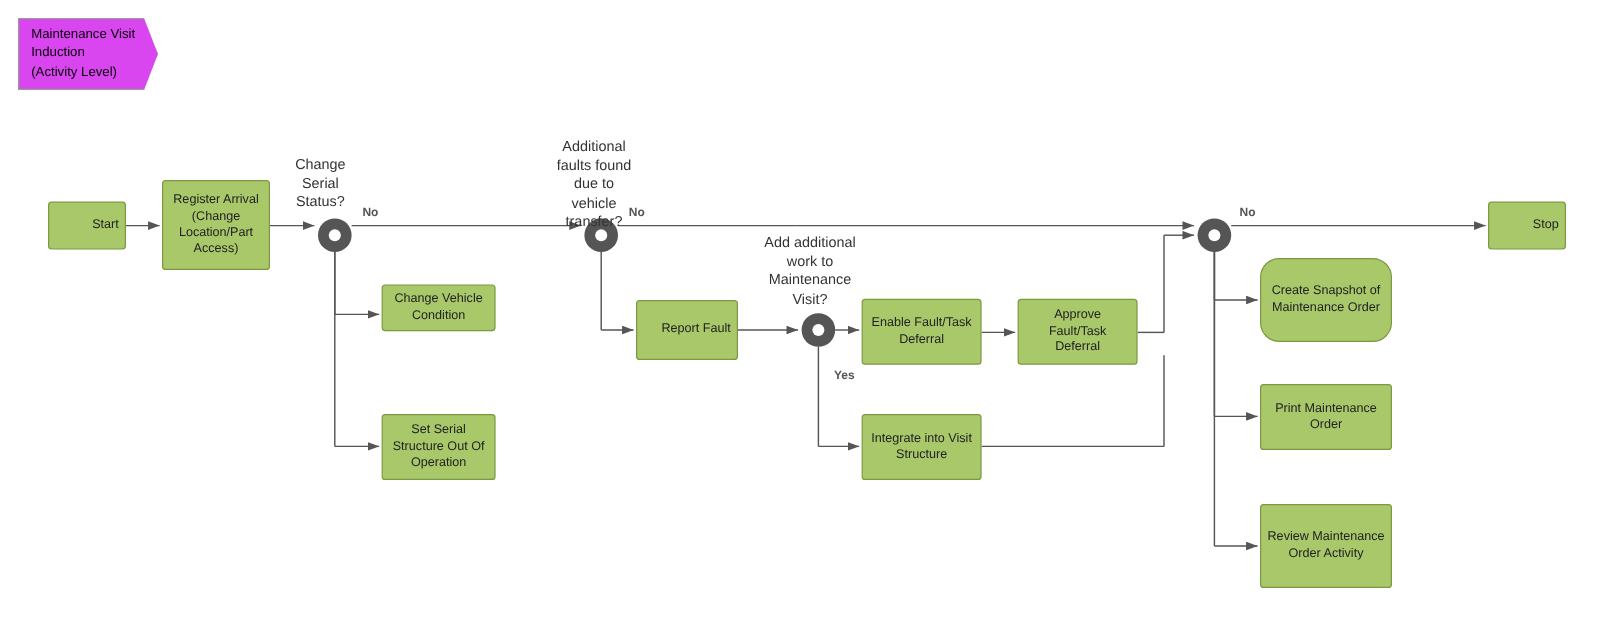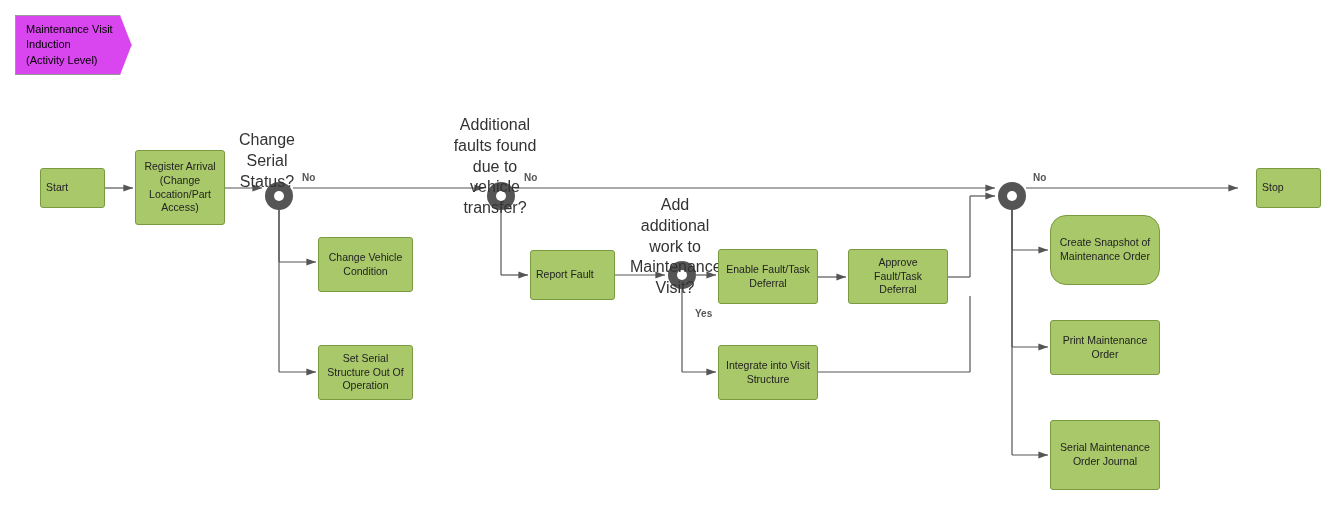--- a/index.html
+++ b/index.html
@@ -35,21 +35,21 @@
     }
 
     
     .process-box {
       position: absolute;
       background: #a8c86a;
       border: 1px solid #7a9a40;
       border-radius: 3px;
       display: flex;
       align-items: center;
-      justify-content: flex-start;
+      justify-content: flex-end;
       text-align: center;
       padding: 5px;
       font-size: 10.5px;
       line-height: 1.3;
       color: #222;
     }
 
     
     .diamond {
       position: absolute;
@@ -65,21 +65,21 @@
       content: '';
       width: 10px;
       height: 10px;
       background: #fff;
       border-radius: 50%;
     }
 
     
     .diamond-label {
       position: absolute;
-      font-size: 16px;
+      font-size: 12px;
       color: #333;
       text-align: center;
       line-height: 1.3;
     }
 
     
     .arrow-label {
       position: absolute;
       font-size: 10px;
       color: #555;
@@ -166,21 +166,21 @@
 
   <div class="process-box" style="left:135px; top:150px; width:90px; height:75px;">
     <span>Register Arrival (Change Location/Part Access)</span>
   </div>
 
   <div class="diamond" style="left:265px; top:182px;"></div>
   <div class="diamond-label" style="left:232px; top:130px; width:70px;">
     <span>Change<br>Serial<br>Status?</span>
   </div>
 
-  <div class="process-box" style="left:318px; top:237px; width:95px; height:55px;">
+  <div class="process-box" style="left:318px; top:237px; width:95px; height:39px;">
     <span>Change Vehicle Condition</span>
   </div>
 
   <div class="process-box" style="left:318px; top:345px; width:95px; height:55px;">
     <span>Set Serial Structure Out Of Operation</span>
   </div>
 
   <div class="diamond" style="left:487px; top:182px;"></div>
   <div class="diamond-label" style="left:450px; top:115px; width:90px;">
     <span>Additional<br>faults found<br>due to<br>vehicle<br>transfer?</span>
@@ -211,24 +211,24 @@
 
   <div class="process-box" style="left:1050px; top:215px; width:110px; height:70px;border-radius:16px;">
     <span>Create Snapshot of Maintenance Order</span>
   </div>
 
   <div class="process-box" style="left:1050px; top:320px; width:110px; height:55px;">
     <span>Print Maintenance Order</span>
   </div>
 
   <div class="process-box" style="left:1050px; top:420px; width:110px; height:70px;">
-    <span>Serial Maintenance Order Journal</span>
-  </div>
-
-  <div class="process-box" style="left:1240px; top:168px; width:65px; height:40px;margin-left:16px;">
+    <span>Review Maintenance Order Activity</span>
+  </div>
+
+  <div class="process-box" style="left:1240px; top:168px; width:65px; height:40px;">
     <span>Stop</span>
   </div>
 
   <div class="arrow-label" style="left:302px; top:172px;">No</div>
   <div class="arrow-label" style="left:524px; top:172px;">No</div>
   <div class="arrow-label" style="left:695px; top:308px;">Yes</div>
   <div class="arrow-label" style="left:1033px; top:172px;">No</div>
 
 </div>
 

